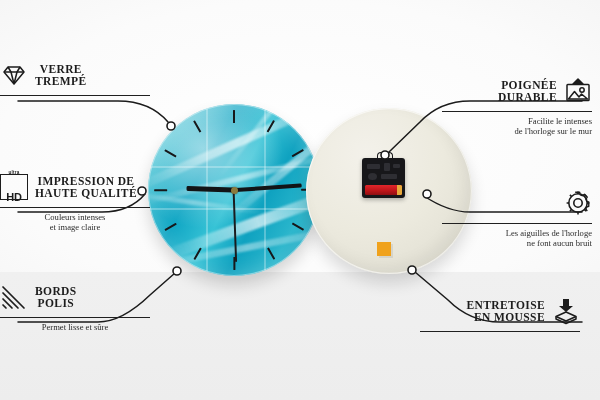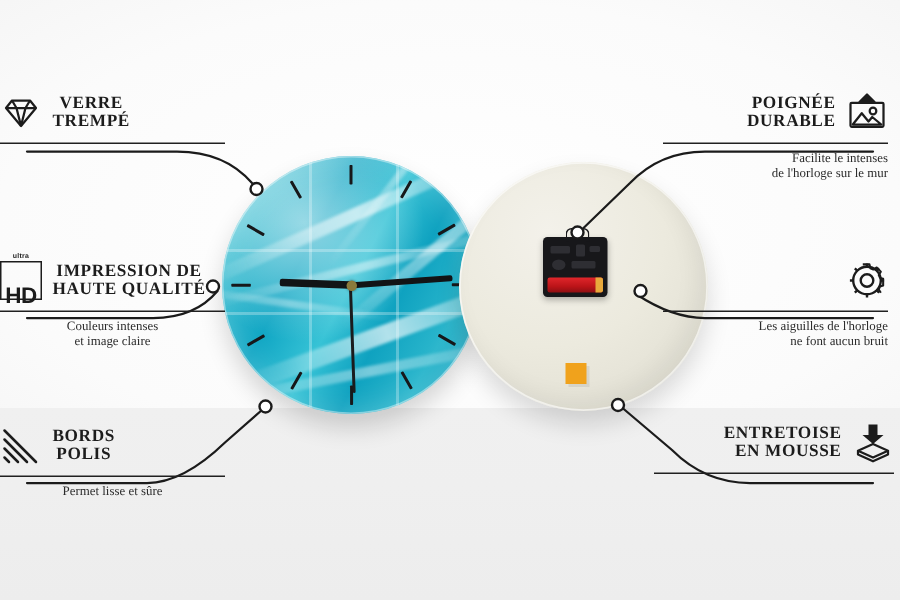--- a/index.html
+++ b/index.html
@@ -38,21 +38,21 @@
   }
   .feature.left  { left: 0;  text-align: center; }
   .feature.right { right: 8px; text-align: right; }
 
   .f-head {
     display: flex;
     align-items: center;
     gap: 7px;
     min-height: 34px;
   }
-  .feature.right .f-head { flex-direction: row-reverse; }
+  .feature.right .f-head { flex-direction: row-reverse; margin-top: 16px; }
 
   .f-title {
     font-family: "Liberation Serif", serif;
     font-weight: bold;
     font-size: 11.5px;
     line-height: 12.5px;
     letter-spacing: 0.4px;
     color: #1c1c1c;
     white-space: pre-line;
   }
@@ -95,21 +95,21 @@
   }
   .hd-ultra {
     font-family: "Liberation Sans", sans-serif;
     font-size: 4.6px;
     font-weight: bold;
     letter-spacing: 0.2px;
     color: #1c1c1c;
   }
   .hd-hd {
     font-family: "Liberation Sans", sans-serif;
-    font-size: 15px;
+    font-size: 11px;
     font-weight: bold;
     letter-spacing: -0.3px;
     color: #1c1c1c;
     margin-top: 16px;
   }
 
   
   #wires {
     position: absolute;
     inset: 0;
@@ -446,21 +446,21 @@
           <circle cx="14" cy="14" r="4.2"></circle>
           <path d="M14 2.6 L14 5.2 M14 22.8 L14 25.4 M2.6 14 L5.2 14 M22.8 14 L25.4 14 M5.9 5.9 L7.8 7.8 M20.2 20.2 L22.1 22.1 M5.9 22.1 L7.8 20.2 M20.2 7.8 L22.1 5.9"></path>
         </svg>
       </span>
     </div>
     <div class="f-rule"></div>
     <div class="f-sub">Les aiguilles de l'horloge
 ne font aucun bruit</div>
   </div>
 
-  <div class="feature right" style="top:278px; width:160px; right:4px">
+  <div class="feature right" style="top:278px; width:160px; right:20px">
     <div class="f-head">
       <span class="f-icon">
         <svg width="28" height="28" viewBox="0 0 28 28" fill="none" stroke="#1c1c1c" stroke-width="1.5" stroke-linejoin="round">
           <path d="M11 2 L17 2 L17 9 L21 9 L14 15 L7 9 L11 9 Z" fill="#1c1c1c" stroke="none"></path>
           <path d="M14 15 L24 19.5 L14 24 L4 19.5 Z"></path>
           <path d="M4 19.5 L4 22 L14 26.5 L24 22 L24 19.5"></path>
         </svg>
       </span>
       <span class="f-title">ENTRETOISE
 EN MOUSSE</span>

